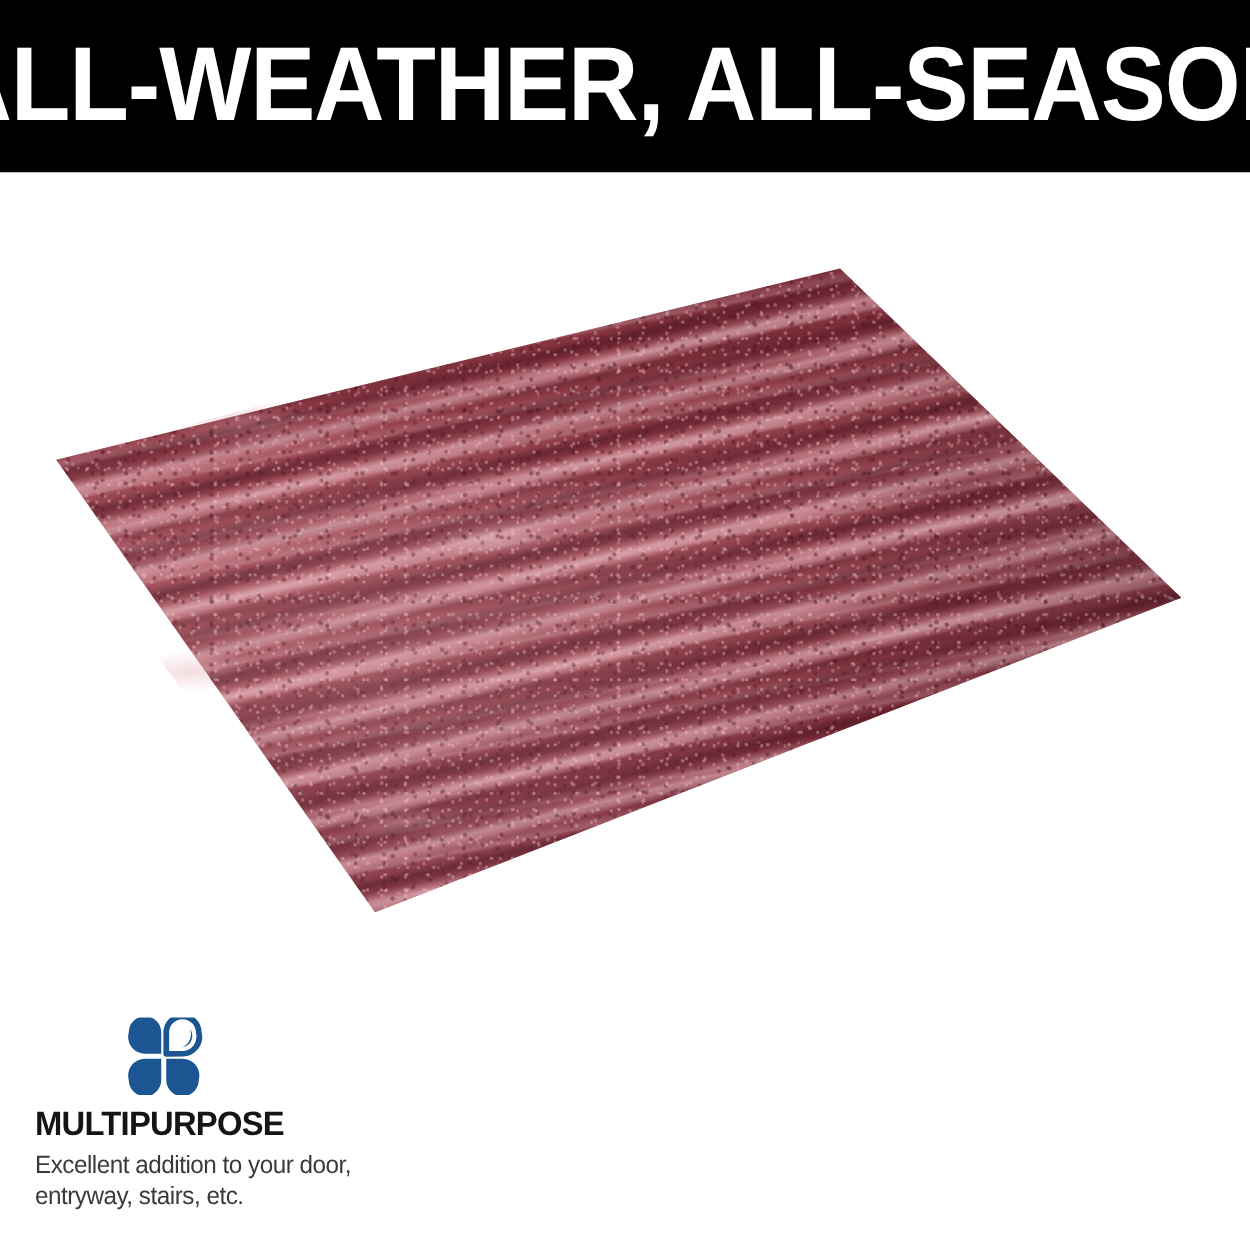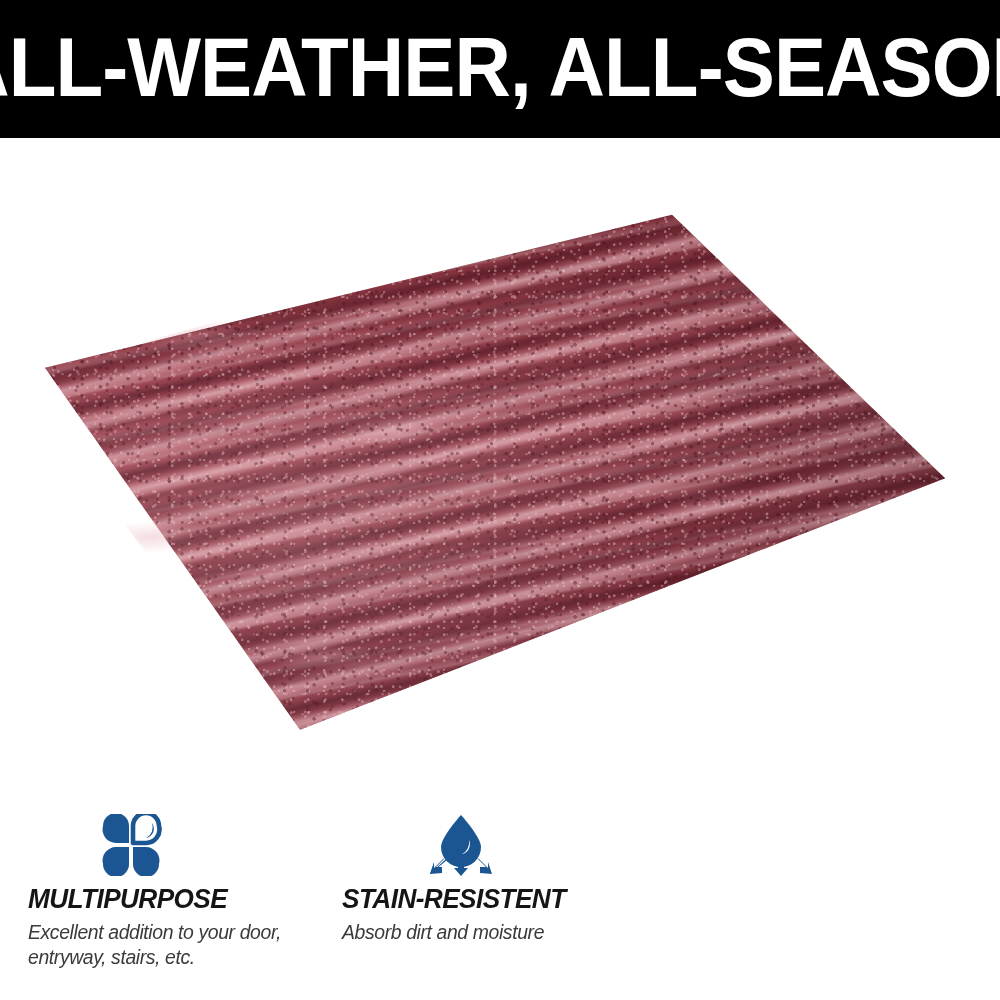--- a/index.html
+++ b/index.html
@@ -168,21 +168,20 @@
     position:absolute;
     left:0; top:800px;
     width:1000px; height:200px;
     display:flex;
     align-items:flex-start;
   }
   .feature {
     position:relative;
     height:200px;
     padding-top:12px;
-    font-style:italic;
   }
   .feature.f0 { width:330px; padding-left:28px; }
   .feature.f1 { width:316px; padding-left:12px; }
   .feature.f2 { width:354px; padding-left:16px; }
 
   .feat-icon {
     height:66px;
     display:flex;
     align-items:center;
     margin-bottom:6px;
@@ -249,41 +248,16 @@
 
           <path d="M33 29 L33 12 A13 13 0 0 1 59 12 A13.5 13.5 0 0 1 46 29 Z" fill="none" stroke="#1b5693" stroke-width="4.6" stroke-linejoin="round"></path>
 
           <path d="M52 9 A9.5 9.5 0 0 1 46 24 A12 12 0 0 0 52 9 Z" fill="#1b5693"></path>
         </svg>
       </div>
       <div class="feat-title">MULTIPURPOSE</div>
       <div class="feat-desc">Excellent addition to your door, entryway, stairs, etc.</div>
     </div>
 
-    <div class="feature f1">
-      <div class="feat-icon">
-        <svg width="74" height="64" viewBox="0 0 74 64">
-
-          <path d="M37 2 C37 2 57 24 57 34 A20 20 0 0 1 17 34 C17 24 37 2 37 2 Z" fill="#1b5693"></path>
-
-          <path d="M45 27 A10 10 0 0 1 38 41 A13 13 0 0 0 45 27 Z" fill="#ffffff"></path>
-
-          <g fill="#1b5693">
-            <path d="M22 46 L10 57 L10 50 L6 61 L17 57 L11 57 L23 47 Z"></path>
-            <path d="M21 45 L12 54 L18 54 L18 60 L6 61 L10 49 L10 55 L19 46 Z"></path>
-          </g>
-
-          <g fill="#1b5693">
-            <path d="M34 46 L40 46 L40 55 L44 55 L37 63 L30 55 L34 55 Z"></path>
-          </g>
-
-          <g fill="#1b5693">
-            <path d="M53 45 L62 54 L56 54 L56 60 L68 61 L64 49 L64 55 L55 46 Z"></path>
-          </g>
-        </svg>
-      </div>
-      <div class="feat-title">STAIN-RESISTENT</div>
-      <div class="feat-desc">Absorb dirt and moisture</div>
-    </div>
 
 
   </div>
 </div>
 
 </body></html>

